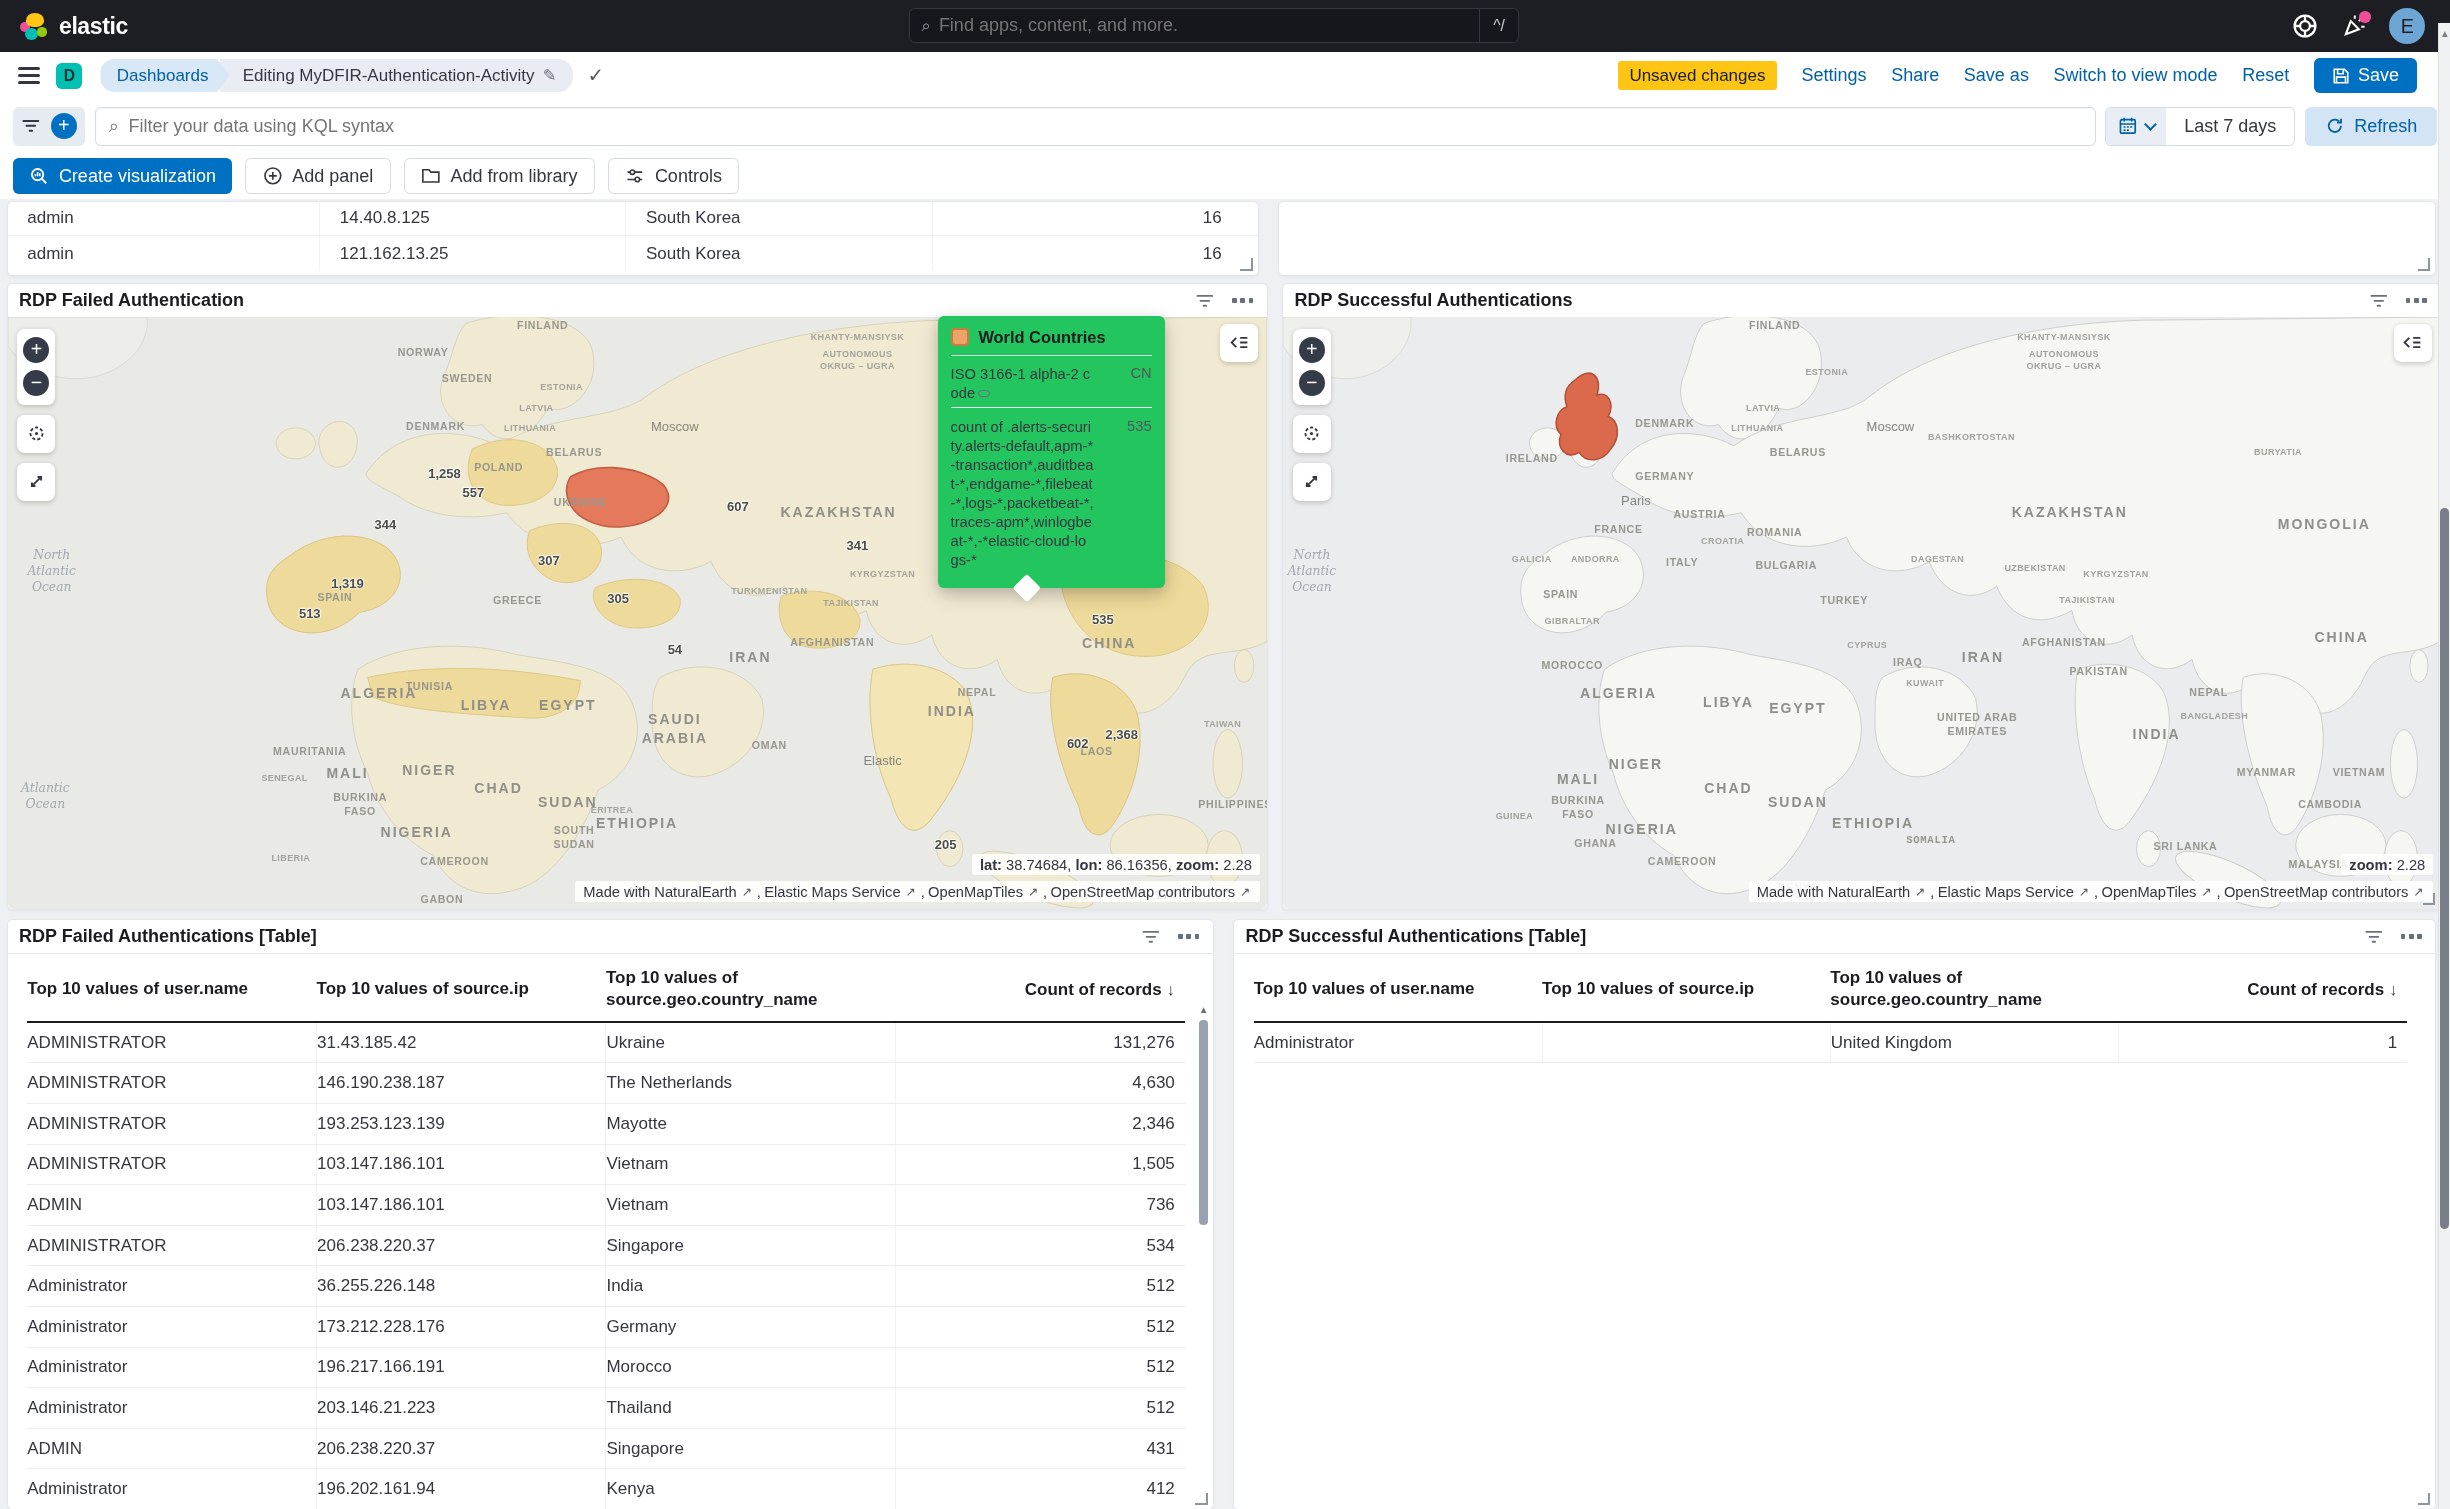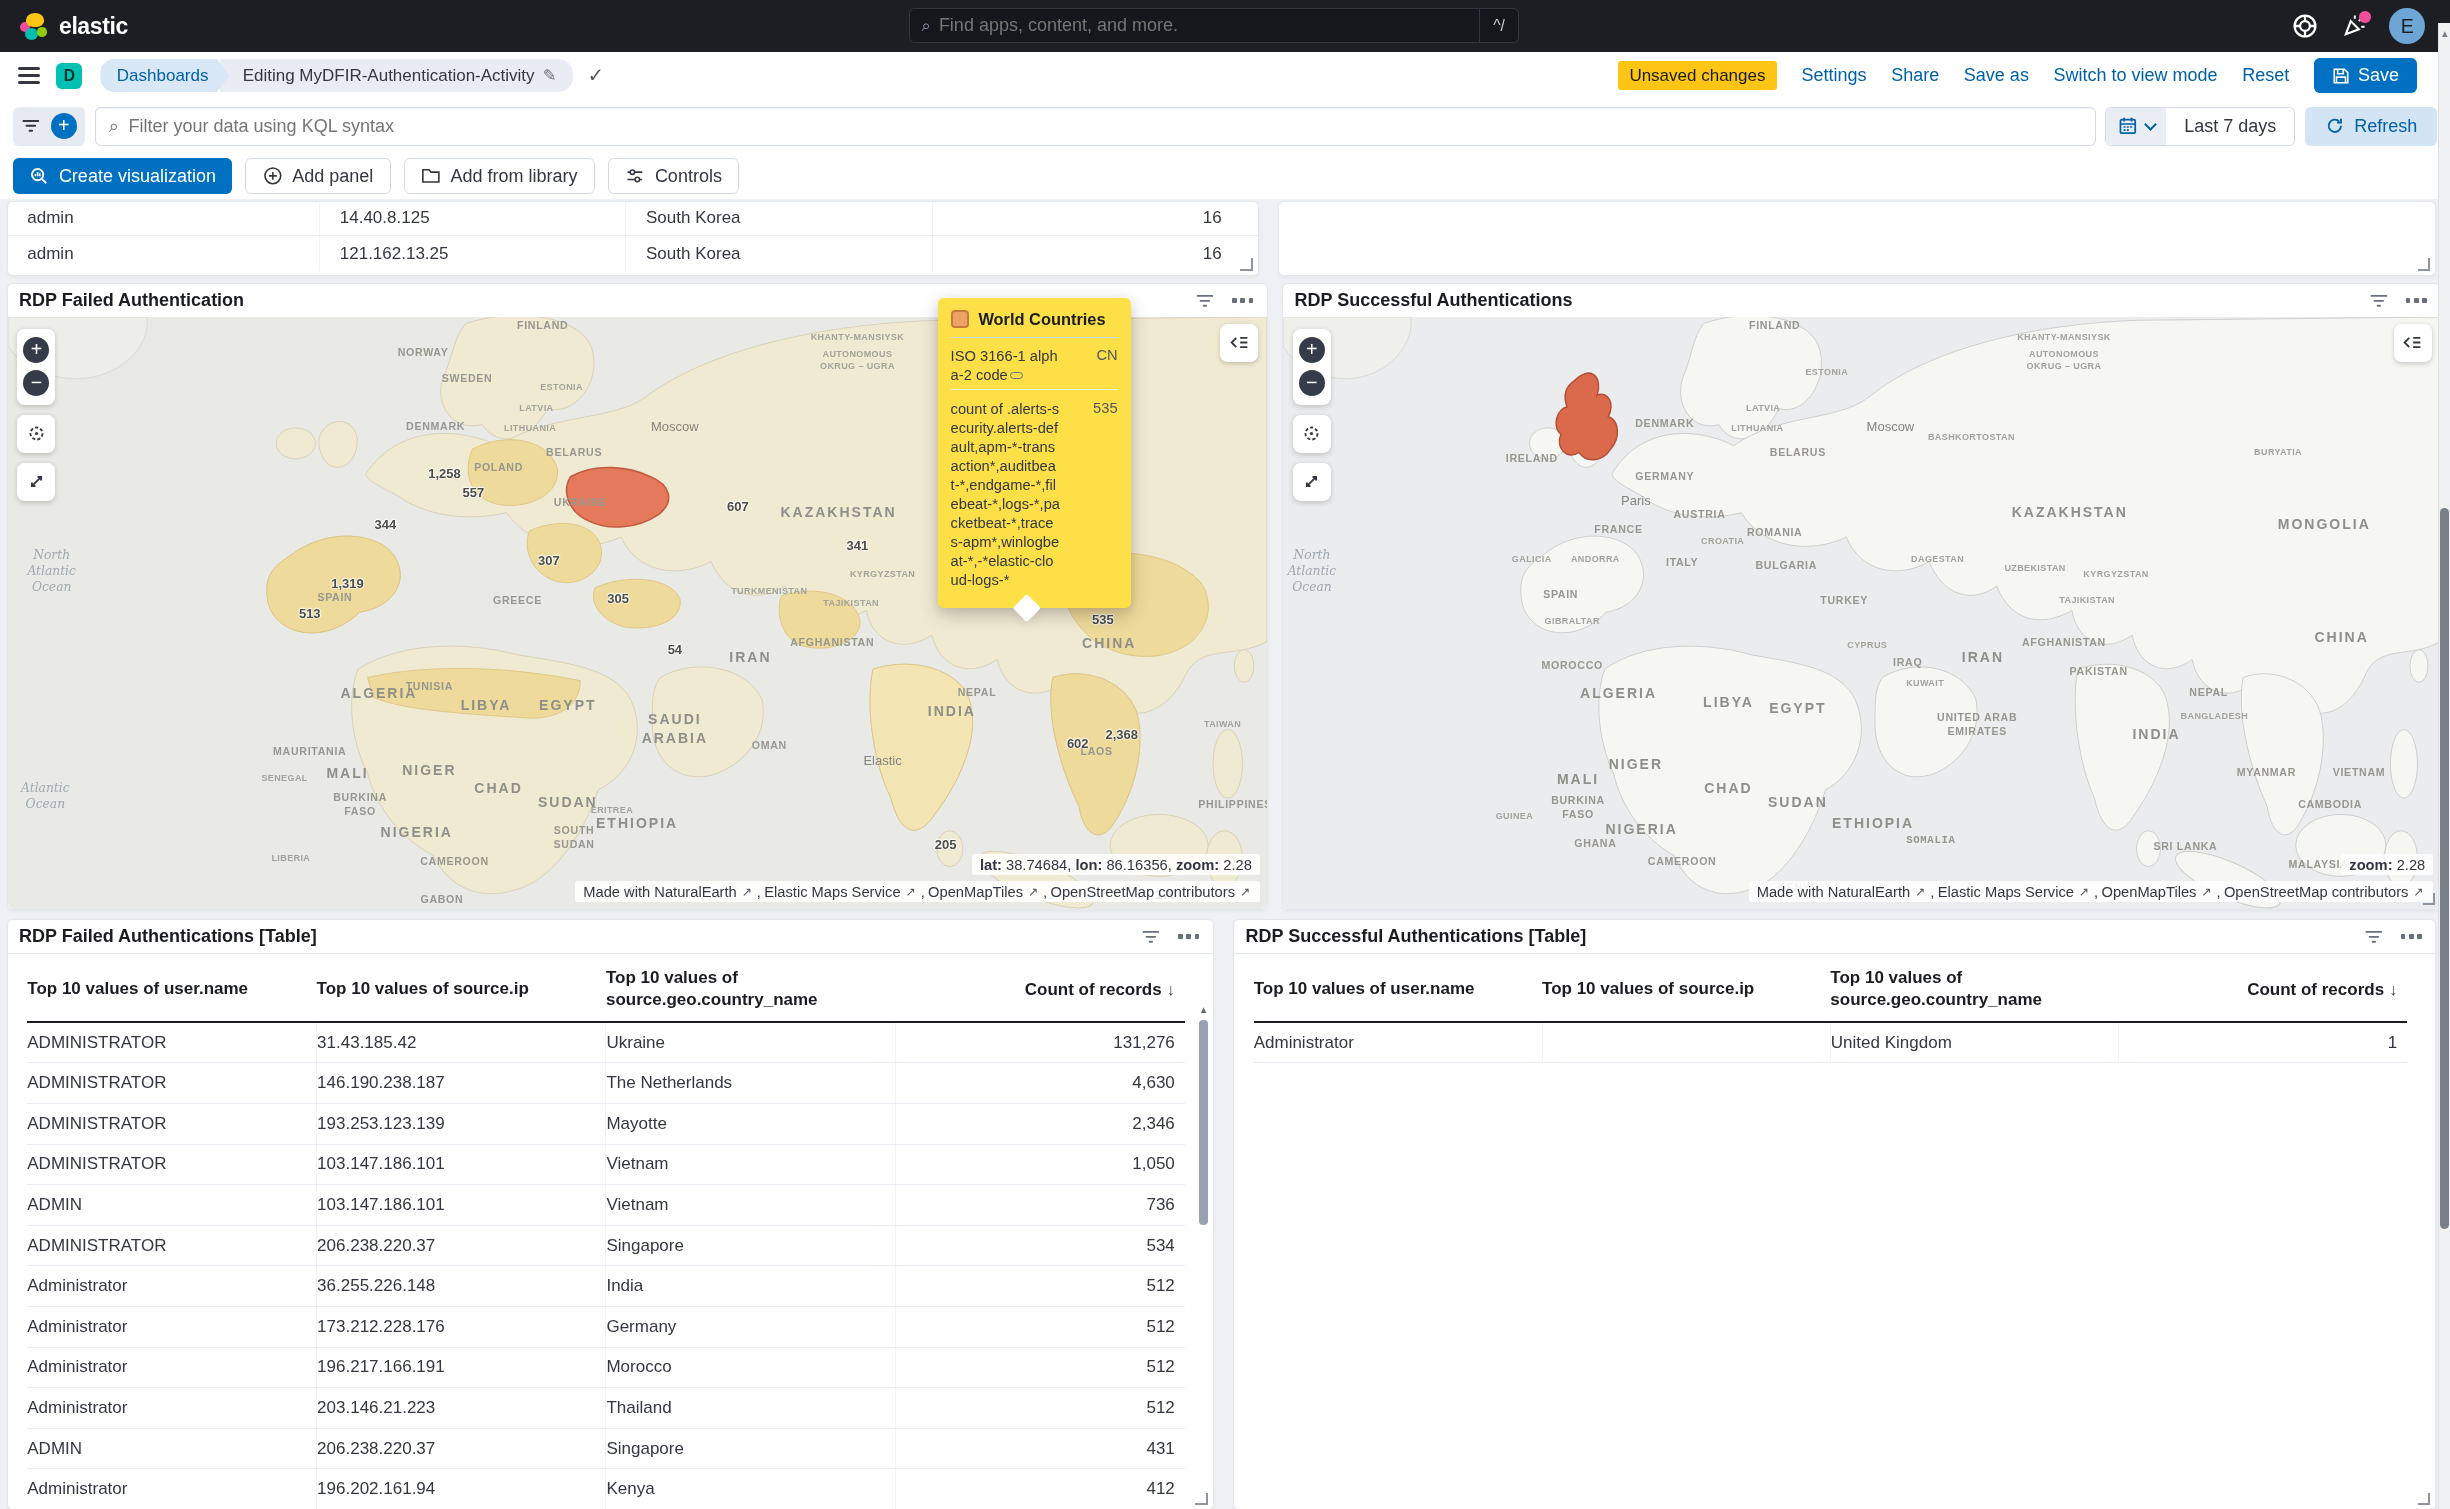--- a/index.html
+++ b/index.html
@@ -117,21 +117,21 @@
   .zbtn{width:26px;height:26px;border-radius:50%;background:#353b48;color:#fff;font-size:19.7px;line-height:24.6px;text-align:center;margin:3.3px 0;cursor:pointer}
   .sqbtn{width:38px;height:38px;background:#fff;border-radius:7.4px;box-shadow:0 1.6px 4.9px rgba(0,0,0,.18);display:flex;align-items:center;justify-content:center;cursor:pointer}
   .legend-btn{position:absolute;right:8.2px;top:6.6px;z-index:6;width:38px;height:38px;background:#fff;border-radius:7.4px;box-shadow:0 1.6px 4.9px rgba(0,0,0,.18);display:flex;align-items:center;justify-content:center;cursor:pointer}
 
   .coords{position:absolute;right:6.6px;bottom:34px;z-index:6;background:rgba(255,255,255,.85);padding:2.5px 8.2px;font-size:14.7px;color:#343741;border-radius:2.5px}
   .coords b{font-weight:700}
   .attrib{position:absolute;right:6.6px;bottom:6.6px;z-index:6;background:rgba(255,255,255,.88);padding:2.5px 8.2px;font-size:14.7px;color:#343741;border-radius:2.5px;display:flex;align-items:center;gap:3.3px;white-space:nowrap}
   .ext{font-size:12.3px;color:#53575e;margin:0 1.6px}
 
   
-  .map-tooltip{position:absolute;left:930px;top:14px;width:193px;z-index:20;background:#fde047;border-radius:5.7px;
+  .map-tooltip{position:absolute;left:930px;top:32px;width:227px;z-index:20;background:#22c55e;border-radius:5.7px;
      box-shadow:0 6.6px 19.7px rgba(0,0,0,.2);padding:11.5px 13px 14.7px;filter:drop-shadow(0 3.3px 4.9px rgba(0,0,0,.08))}
   .map-tooltip:after{content:"";position:absolute;left:79px;bottom:-9.8px;width:19.7px;height:19.7px;background:#fff;transform:rotate(45deg);border-radius:2.5px}
   .tt-head{display:flex;align-items:center;gap:9.8px;padding-bottom:8.2px;border-bottom:0.8px solid #d3dae6}
   .tt-swatch{width:18px;height:18px;border-radius:4.1px;background:#eda266;border:2px solid #c87b41}
   .tt-title{font-size:16.4px;font-weight:700;color:#1a1c21}
   .tt-row{display:grid;grid-template-columns:1fr 51px;gap:6.6px;padding:9.8px 0 3.3px}
   .tt-row + .tt-row{border-top:0.8px solid #eef0f3}
   .tt-field{font-size:14.7px;color:#343741;line-height:19px;word-break:break-all}
   .tt-val{font-size:14.7px;color:#53575e;text-align:right}
   .link-ico{display:inline-block;width:12.3px;height:7.4px;border:1.6px solid #69707d;border-radius:4.1px;margin-left:2.5px;position:relative;top:-1.6px}
@@ -669,21 +669,21 @@
               <tr>
                 <td>ADMINISTRATOR</td>
                 <td>193.253.123.139</td>
                 <td>Mayotte</td>
                 <td class="num">2,346</td>
               </tr>
               <tr>
                 <td>ADMINISTRATOR</td>
                 <td>103.147.186.101</td>
                 <td>Vietnam</td>
-                <td class="num">1,050</td>
+                <td class="num">1,505</td>
               </tr>
               <tr>
                 <td>ADMIN</td>
                 <td>103.147.186.101</td>
                 <td>Vietnam</td>
                 <td class="num">736</td>
               </tr>
               <tr>
                 <td>ADMINISTRATOR</td>
                 <td>206.238.220.37</td>

